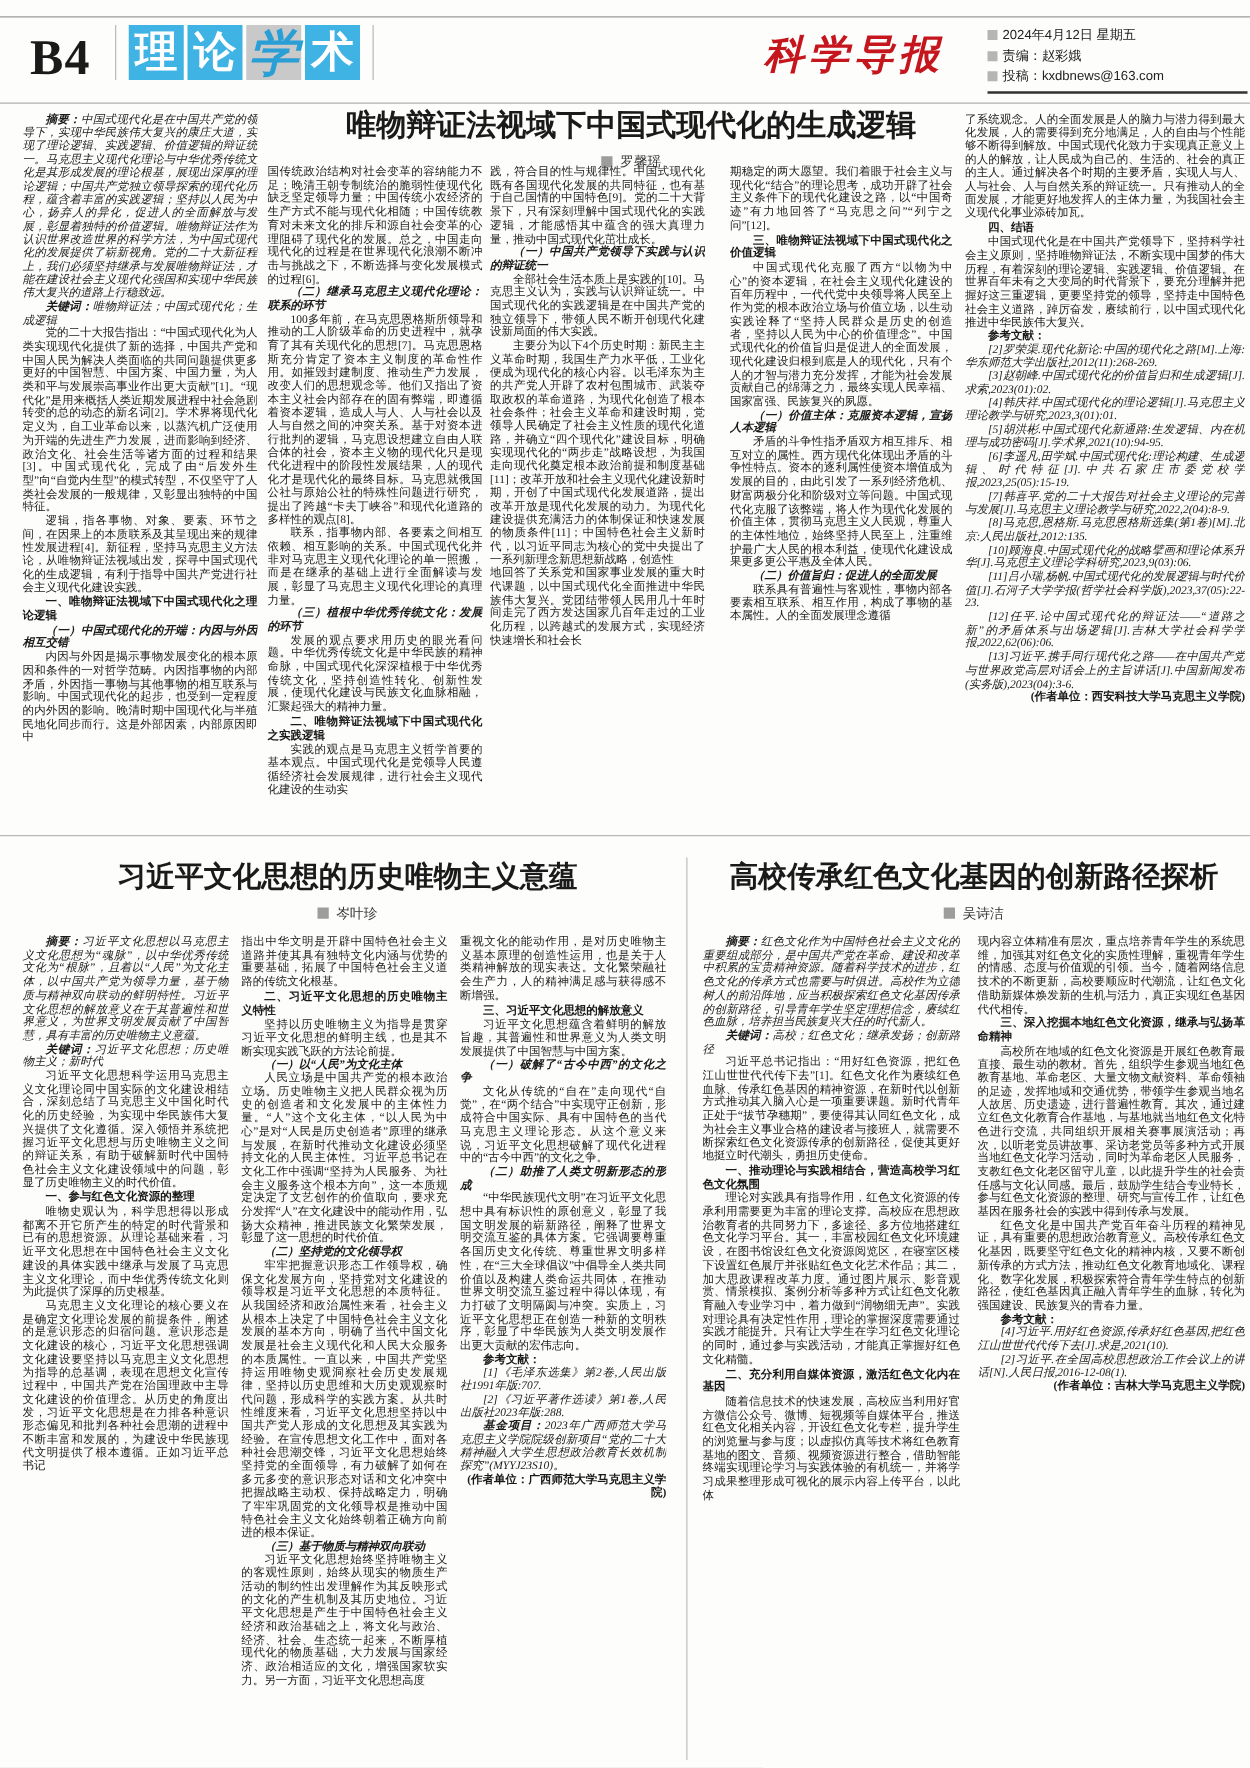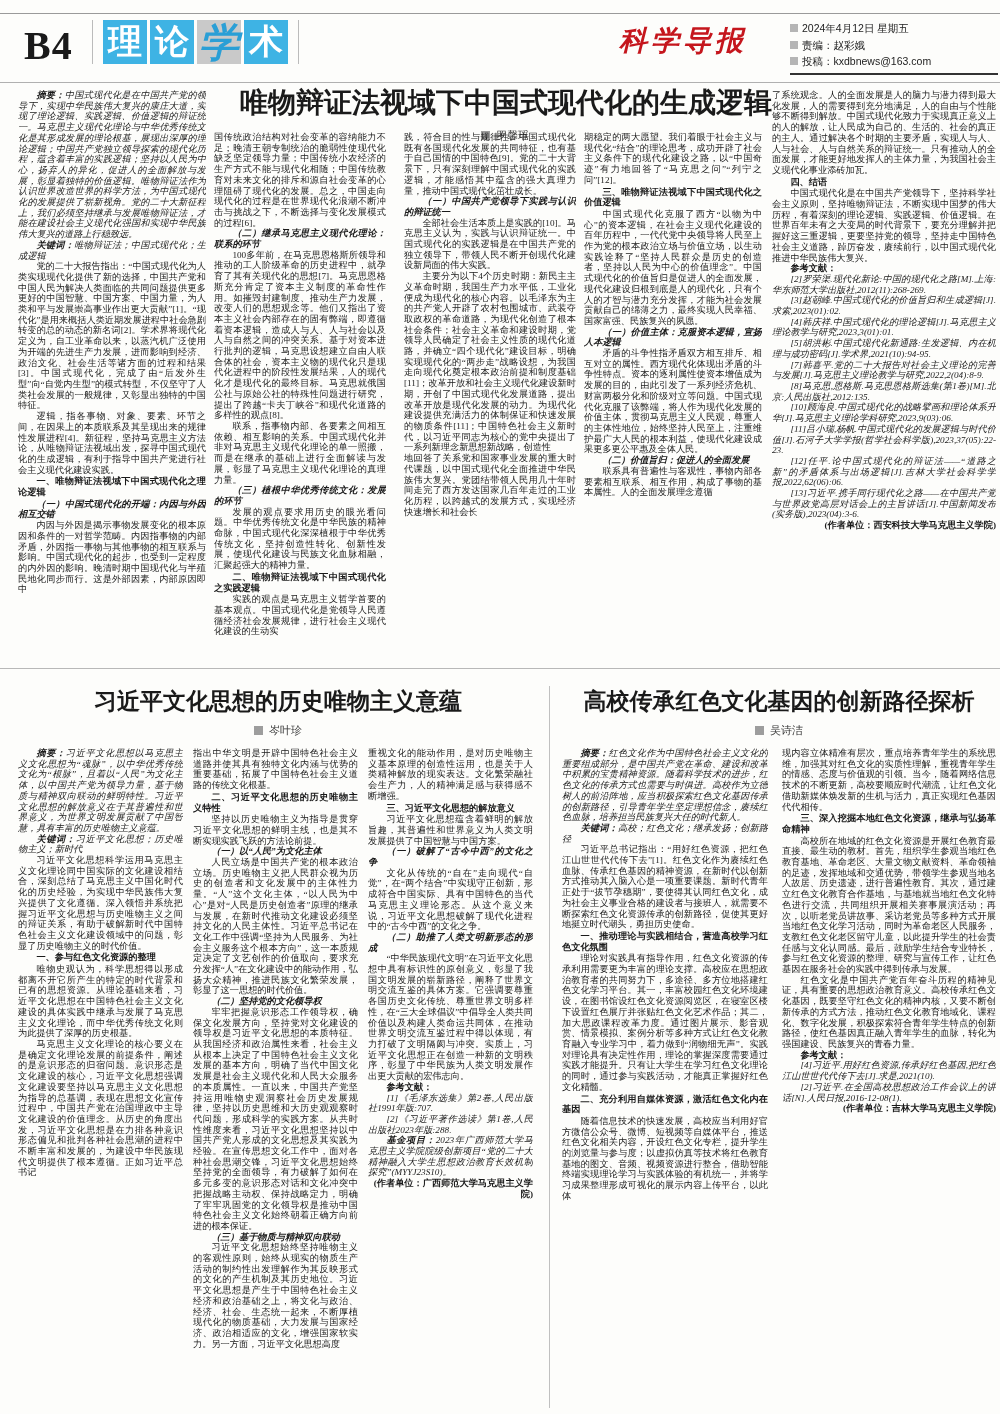--- a/index.html
+++ b/index.html
@@ -8,21 +8,21 @@
   
   #topline{position:absolute;left:0;top:13px;width:1000px;border-top:1px solid #9a9a9a;}
   #hdr{position:absolute;left:0;top:14px;width:1000px;height:64px;}
   #edition{position:absolute;left:24px;top:8px;font-family:"Liberation Serif",serif;font-weight:bold;font-size:40px;letter-spacing:1px;}
   #logo{position:absolute;left:92px;top:6px;display:flex;gap:3px;padding:0 10px;border-left:1px solid #bbb;border-right:1px solid #bbb;}
   .logochar{width:44px;height:44px;display:flex;align-items:center;justify-content:center;
             font-family:"Liberation Sans",sans-serif;font-weight:bold;font-size:34px;}
   .logochar.blue{background:#3eb3e4;color:#fff;}
   .logochar.gray{background:#c9c9c9;color:#2a9fd6;font-family:"DejaVu Serif",serif;font-style:italic;font-size:40px;}
   #masthead{position:absolute;left:588px;top:8px;width:190px;text-align:center;color:#c5161d;
-            font-family:"DejaVu Serif",serif;font-weight:bold;font-style:italic;font-size:28px;letter-spacing:4px;white-space:nowrap;}
+            font-family:"DejaVu Serif",serif;font-weight:bold;font-style:italic;font-size:32px;letter-spacing:4px;white-space:nowrap;}
   #pubinfo{position:absolute;left:790px;top:6px;width:208px;font-family:"Liberation Sans",sans-serif;
            font-size:10.5px;line-height:16.5px;color:#222;border-bottom:2px solid #333;padding-bottom:3px;}
   #pubinfo .row{display:flex;align-items:center;gap:4px;white-space:nowrap;}
   .sq{display:inline-block;width:8px;height:8px;background:#b5b5b5;flex:0 0 auto;}
   #hdrline{position:absolute;left:0;top:82px;width:1000px;border-top:1px solid #b0b0b0;}
   
   .col{position:absolute;overflow:hidden;font-size:9.2px;line-height:10.7px;text-align:justify;}
   .col p{margin:0;text-indent:2em;}
   .col .h2{font-family:"Liberation Sans",sans-serif;font-weight:bold;text-indent:0;margin:1px 0;}
   .col .h2.ind{text-indent:2em;}
@@ -66,21 +66,21 @@
         </div>
       <div class="row">
           <span class="sq"></span>
           <span>投稿：kxdbnews@163.com</span>
         </div>
     </div>
   </div>
   <div id="hdrline"></div>
 
   <div class="titleblock" style="left:240px;top:84px;width:530px;">
-    <div class="t" style="font-size:28px;">唯物辩证法视域下中国式现代化的生成逻辑</div>
+    <div class="t" style="font-size:24px;">唯物辩证法视域下中国式现代化的生成逻辑</div>
     <div class="byline"><span class="sq"></span><span>罗馨瑶</span></div>
   </div>
   <div class="col" id="m0" style="left:18px;top:90px;width:188px;height:566px;">
       <p class="kai"><b>摘要：</b>中国式现代化是在中国共产党的领导下，实现中华民族伟大复兴的康庄大道，实现了理论逻辑、实践逻辑、价值逻辑的辩证统一。马克思主义现代化理论与中华优秀传统文化是其形成发展的理论根基，展现出深厚的理论逻辑；中国共产党独立领导探索的现代化历程，蕴含着丰富的实践逻辑；坚持以人民为中心，扬弃人的异化，促进人的全面解放与发展，彰显着独特的价值逻辑。唯物辩证法作为认识世界改造世界的科学方法，为中国式现代化的发展提供了崭新视角。党的二十大新征程上，我们必须坚持继承与发展唯物辩证法，才能在建设社会主义现代化强国和实现中华民族伟大复兴的道路上行稳致远。</p>
       <p class="kai"><b>关键词：</b>唯物辩证法；中国式现代化；生成逻辑</p>
       <p>党的二十大报告指出：“中国式现代化为人类实现现代化提供了新的选择，中国共产党和中国人民为解决人类面临的共同问题提供更多更好的中国智慧、中国方案、中国力量，为人类和平与发展崇高事业作出更大贡献”[1]。“现代化”是用来概括人类近期发展进程中社会急剧转变的总的动态的新名词[2]。学术界将现代化定义为，自工业革命以来，以蒸汽机广泛使用为开端的先进生产力发展，进而影响到经济、政治文化、社会生活等诸方面的过程和结果[3]。中国式现代化，完成了由“后发外生型”向“自觉内生型”的模式转型，不仅坚守了人类社会发展的一般规律，又彰显出独特的中国特征。</p>
       <p>逻辑，指各事物、对象、要素、环节之间，在因果上的本质联系及其呈现出来的规律性发展进程[4]。新征程，坚持马克思主义方法论，从唯物辩证法视域出发，探寻中国式现代化的生成逻辑，有利于指导中国共产党进行社会主义现代化建设实践。</p>
       <p class="h2 ind">一、唯物辩证法视域下中国式现代化之理论逻辑</p>
       <p class="h3">（一）中国式现代化的开端：内因与外因相互交错</p>
       <p>内因与外因是揭示事物发展变化的根本原因和条件的一对哲学范畴。内因指事物的内部矛盾，外因指一事物与其他事物的相互联系与影响。中国式现代化的起步，也受到一定程度的内外因的影响。晚清时期中国现代化与半殖民地化同步而行。这是外部因素，内部原因即中</p>
@@ -88,21 +88,21 @@
   <div class="col" id="m1" style="left:214px;top:132px;width:172px;height:524px;">
       <p style="text-indent: 0px;">国传统政治结构对社会变革的容纳能力不足；晚清王朝专制统治的脆弱性使现代化缺乏坚定领导力量；中国传统小农经济的生产方式不能与现代化相随；中国传统教育对未来文化的排斥和源自社会变革的心理阻碍了现代化的发展。总之，中国走向现代化的过程是在世界现代化浪潮不断冲击与挑战之下，不断选择与变化发展模式的过程[6]。</p>
       <p class="h3">（二）继承马克思主义现代化理论：联系的环节</p>
       <p>100多年前，在马克思恩格斯所领导和推动的工人阶级革命的历史进程中，就孕育了其有关现代化的思想[7]。马克思恩格斯充分肯定了资本主义制度的革命性作用。如摧毁封建制度、推动生产力发展，改变人们的思想观念等。他们又指出了资本主义社会内部存在的固有弊端，即遵循着资本逻辑，造成人与人、人与社会以及人与自然之间的冲突关系。基于对资本进行批判的逻辑，马克思设想建立自由人联合体的社会，资本主义物的现代化只是现代化进程中的阶段性发展结果，人的现代化才是现代化的最终目标。马克思就俄国公社与原始公社的特殊性问题进行研究，提出了跨越“卡夫丁峡谷”和现代化道路的多样性的观点[8]。</p>
       <p>联系，指事物内部、各要素之间相互依赖、相互影响的关系。中国式现代化并非对马克思主义现代化理论的单一照搬，而是在继承的基础上进行全面解读与发展，彰显了马克思主义现代化理论的真理力量。</p>
       <p class="h3">（三）植根中华优秀传统文化：发展的环节</p>
       <p>发展的观点要求用历史的眼光看问题。中华优秀传统文化是中华民族的精神命脉，中国式现代化深深植根于中华优秀传统文化，坚持创造性转化、创新性发展，使现代化建设与民族文化血脉相融，汇聚起强大的精神力量。</p>
       <p class="h2 ind">二、唯物辩证法视域下中国式现代化之实践逻辑</p>
       <p>实践的观点是马克思主义哲学首要的基本观点。中国式现代化是党领导人民遵循经济社会发展规律，进行社会主义现代化建设的生动实</p>
     </div>
-  <div class="col" id="m2" style="left:404px;top:132px;width:172px;height:524px;">
+  <div class="col" id="m2" style="left:392px;top:132px;width:172px;height:524px;">
       <p style="text-indent: 0px;">践，符合目的性与规律性。中国式现代化既有各国现代化发展的共同特征，也有基于自己国情的中国特色[9]。党的二十大背景下，只有深刻理解中国式现代化的实践逻辑，才能感悟其中蕴含的强大真理力量，推动中国式现代化茁壮成长。</p>
       <p class="h3">（一）中国共产党领导下实践与认识的辩证统一</p>
       <p>全部社会生活本质上是实践的[10]。马克思主义认为，实践与认识辩证统一。中国式现代化的实践逻辑是在中国共产党的独立领导下，带领人民不断开创现代化建设新局面的伟大实践。</p>
       <p>主要分为以下4个历史时期：新民主主义革命时期，我国生产力水平低，工业化便成为现代化的核心内容。以毛泽东为主的共产党人开辟了农村包围城市、武装夺取政权的革命道路，为现代化创造了根本社会条件；社会主义革命和建设时期，党领导人民确定了社会主义性质的现代化道路，并确立“四个现代化”建设目标，明确实现现代化的“两步走”战略设想，为我国走向现代化奠定根本政治前提和制度基础[11]；改革开放和社会主义现代化建设新时期，开创了中国式现代化发展道路，提出改革开放是现代化发展的动力。为现代化建设提供充满活力的体制保证和快速发展的物质条件[11]；中国特色社会主义新时代，以习近平同志为核心的党中央提出了一系列新理念新思想新战略，创造性</p>
       <p style="text-indent: 0px;">地回答了关系党和国家事业发展的重大时代课题，以中国式现代化全面推进中华民族伟大复兴。党团结带领人民用几十年时间走完了西方发达国家几百年走过的工业化历程，以跨越式的发展方式，实现经济快速增长和社会长</p>
     </div>
   <div class="col" id="m3" style="left:584px;top:132px;width:178px;height:524px;">
       <p style="text-indent: 0px;">期稳定的两大愿望。我们着眼于社会主义与现代化“结合”的理论思考，成功开辟了社会主义条件下的现代化建设之路，以“中国奇迹”有力地回答了“马克思之问”“列宁之问”[12]。</p>
       <p class="h2 ind">三、唯物辩证法视域下中国式现代化之价值逻辑</p>
       <p>中国式现代化克服了西方“以物为中心”的资本逻辑，在社会主义现代化建设的百年历程中，一代代党中央领导将人民至上作为党的根本政治立场与价值立场，以生动实践诠释了“坚持人民群众是历史的创造者，坚持以人民为中心的价值理念”。中国式现代化的价值旨归是促进人的全面发展，现代化建设归根到底是人的现代化，只有个人的才智与潜力充分发挥，才能为社会发展贡献自己的绵薄之力，最终实现人民幸福、国家富强、民族复兴的夙愿。</p>
@@ -113,20 +113,21 @@
     </div>
   <div class="col" id="m4" style="left:772px;top:90px;width:224px;height:566px;">
       <p style="text-indent: 0px;">了系统观念。人的全面发展是人的脑力与潜力得到最大化发展，人的需要得到充分地满足，人的自由与个性能够不断得到解放。中国式现代化致力于实现真正意义上的人的解放，让人民成为自己的、生活的、社会的真正的主人。通过解决各个时期的主要矛盾，实现人与人、人与社会、人与自然关系的辩证统一。只有推动人的全面发展，才能更好地发挥人的主体力量，为我国社会主义现代化事业添砖加瓦。</p>
       <p class="h2 ind">四、结语</p>
       <p>中国式现代化是在中国共产党领导下，坚持科学社会主义原则，坚持唯物辩证法，不断实现中国梦的伟大历程，有着深刻的理论逻辑、实践逻辑、价值逻辑。在世界百年未有之大变局的时代背景下，要充分理解并把握好这三重逻辑，更要坚持党的领导，坚持走中国特色社会主义道路，踔厉奋发，赓续前行，以中国式现代化推进中华民族伟大复兴。</p>
       <p class="refhead">参考文献：</p>
       <p class="ref">[2]罗荣渠.现代化新论:中国的现代化之路[M].上海:华东师范大学出版社,2012(11):268-269.</p>
       <p class="ref">[3]赵朝峰.中国式现代化的价值旨归和生成逻辑[J].求索,2023(01):02.</p>
       <p class="ref">[4]韩庆祥.中国式现代化的理论逻辑[J].马克思主义理论教学与研究,2023,3(01):01.</p>
       <p class="ref">[5]胡洪彬.中国式现代化新通路:生发逻辑、内在机理与成功密码[J].学术界,2021(10):94-95.</p>
+      <p class="ref">[6]李遥凡,田学斌.中国式现代化:理论构建、生成逻辑、时代特征[J].中共石家庄市委党校学报,2023,25(05):15-19.</p>
       <p class="ref">[7]韩喜平.党的二十大报告对社会主义理论的完善与发展[J].马克思主义理论教学与研究,2022,2(04):8-9.</p>
       <p class="ref">[8]马克思,恩格斯.马克思恩格斯选集(第1卷)[M].北京:人民出版社,2012:135.</p>
       <p class="ref">[10]顾海良.中国式现代化的战略擘画和理论体系升华[J].马克思主义理论学科研究,2023,9(03):06.</p>
       <p class="ref">[11]吕小瑞,杨帆.中国式现代化的发展逻辑与时代价值[J].石河子大学学报(哲学社会科学版),2023,37(05):22-23.</p>
       <p class="ref">[12]任平.论中国式现代化的辩证法——“道路之新”的矛盾体系与出场逻辑[J].吉林大学社会科学学报,2022,62(06):06.</p>
       <p class="ref">[13]习近平.携手同行现代化之路——在中国共产党与世界政党高层对话会上的主旨讲话[J].中国新闻发布(实务版),2023(04):3-6.</p>
       <p class="author">(作者单位：西安科技大学马克思主义学院)</p>
     </div>
 
   <div id="maindiv"></div>

